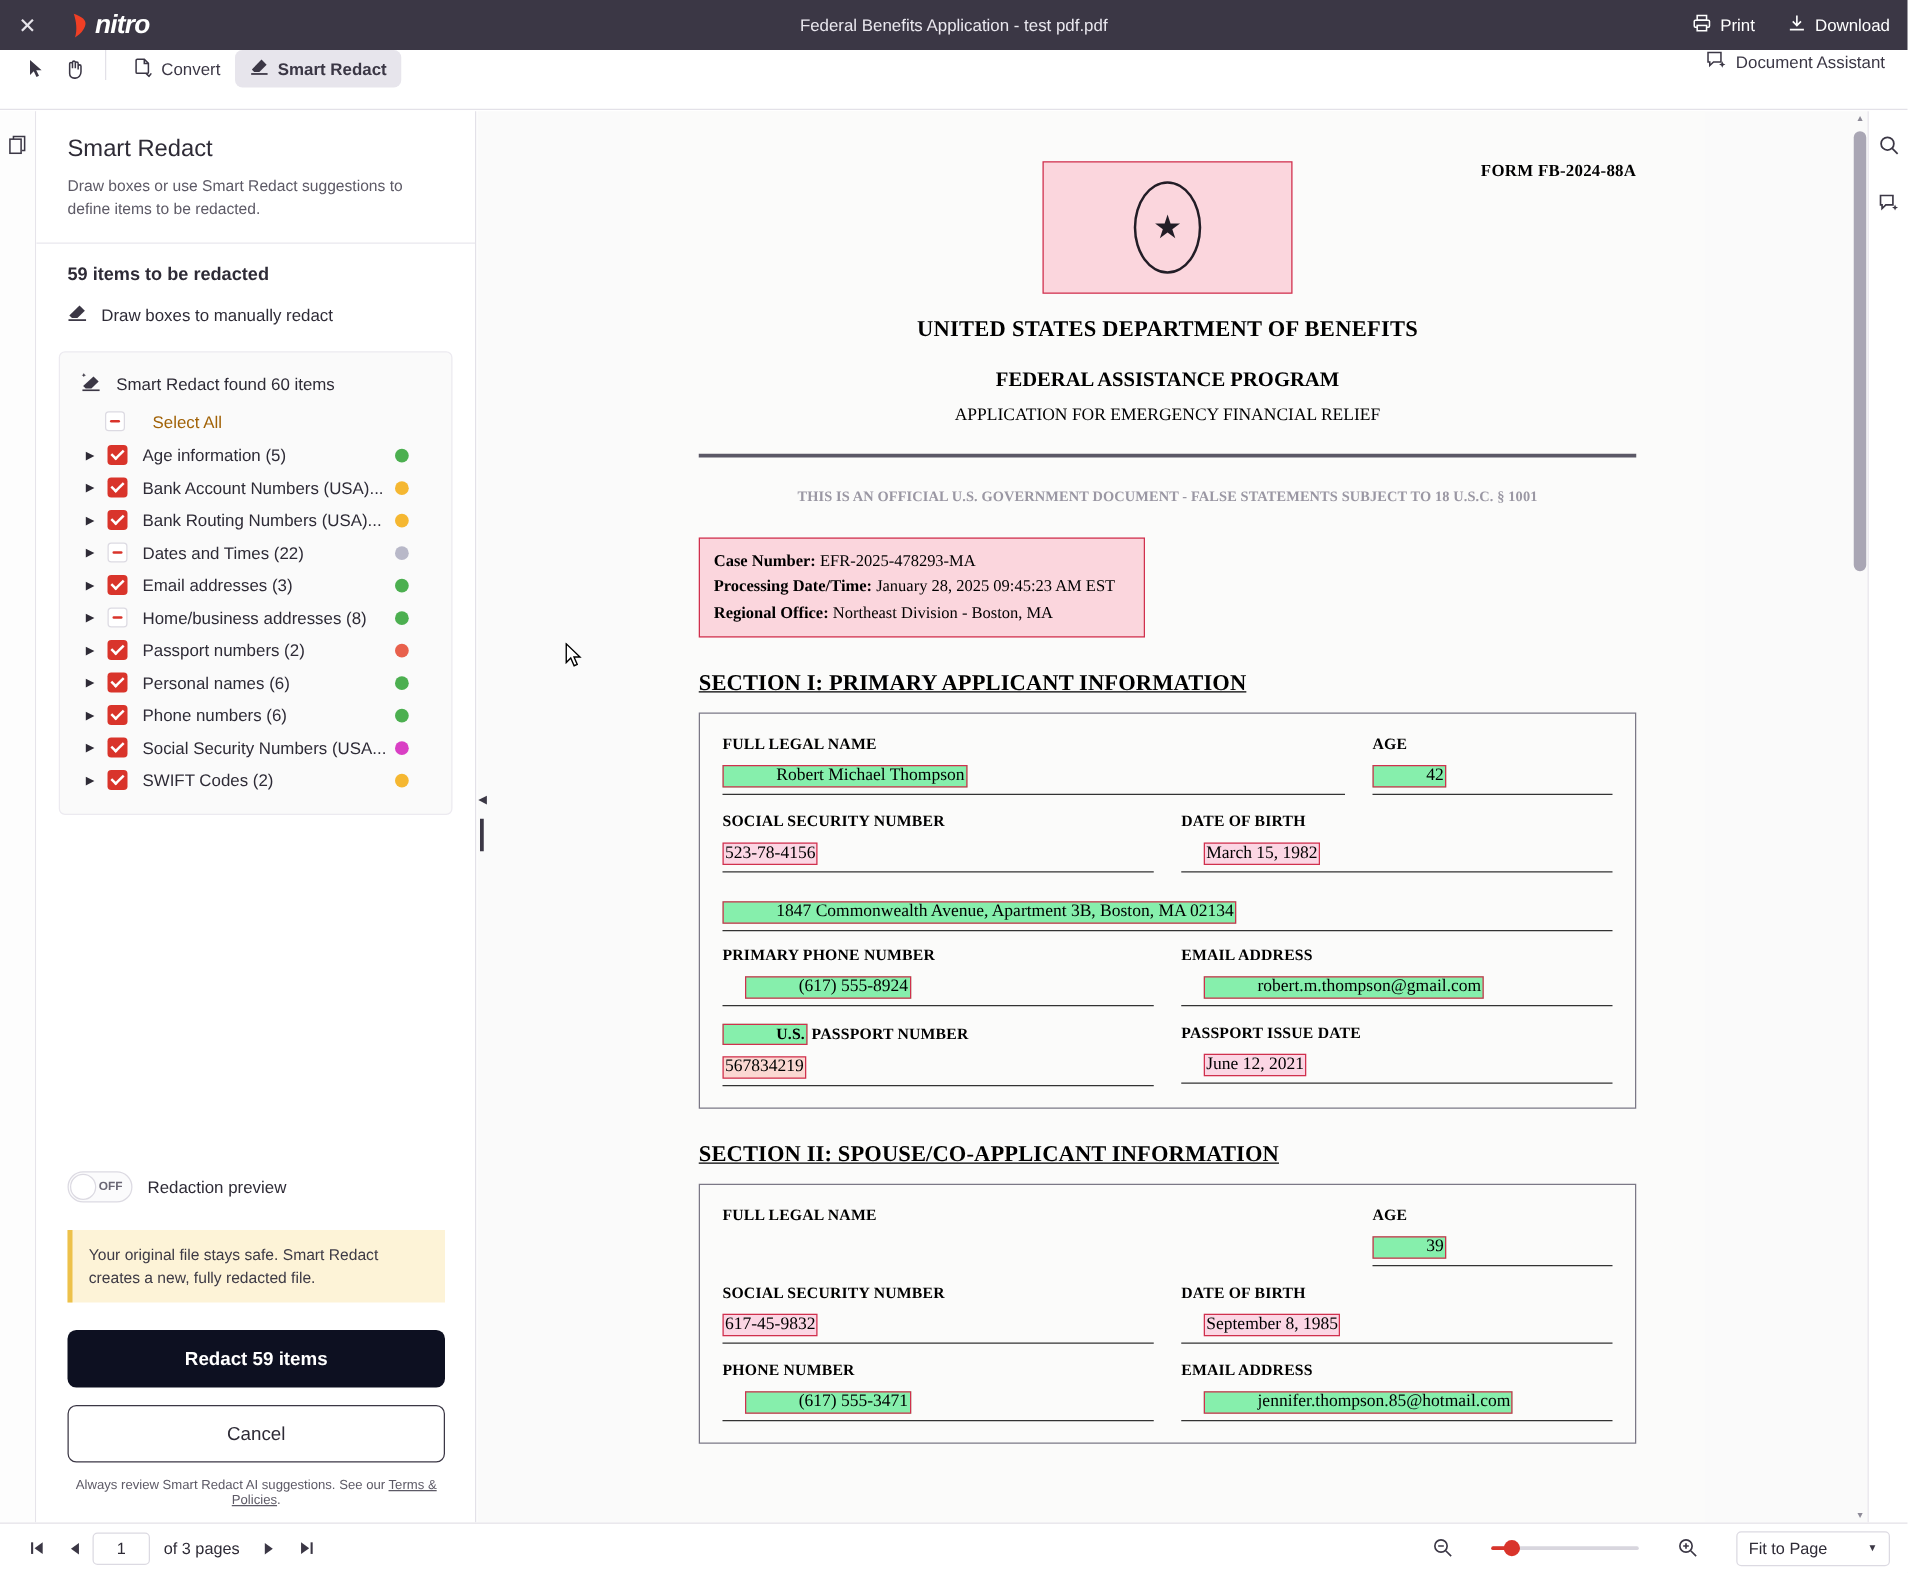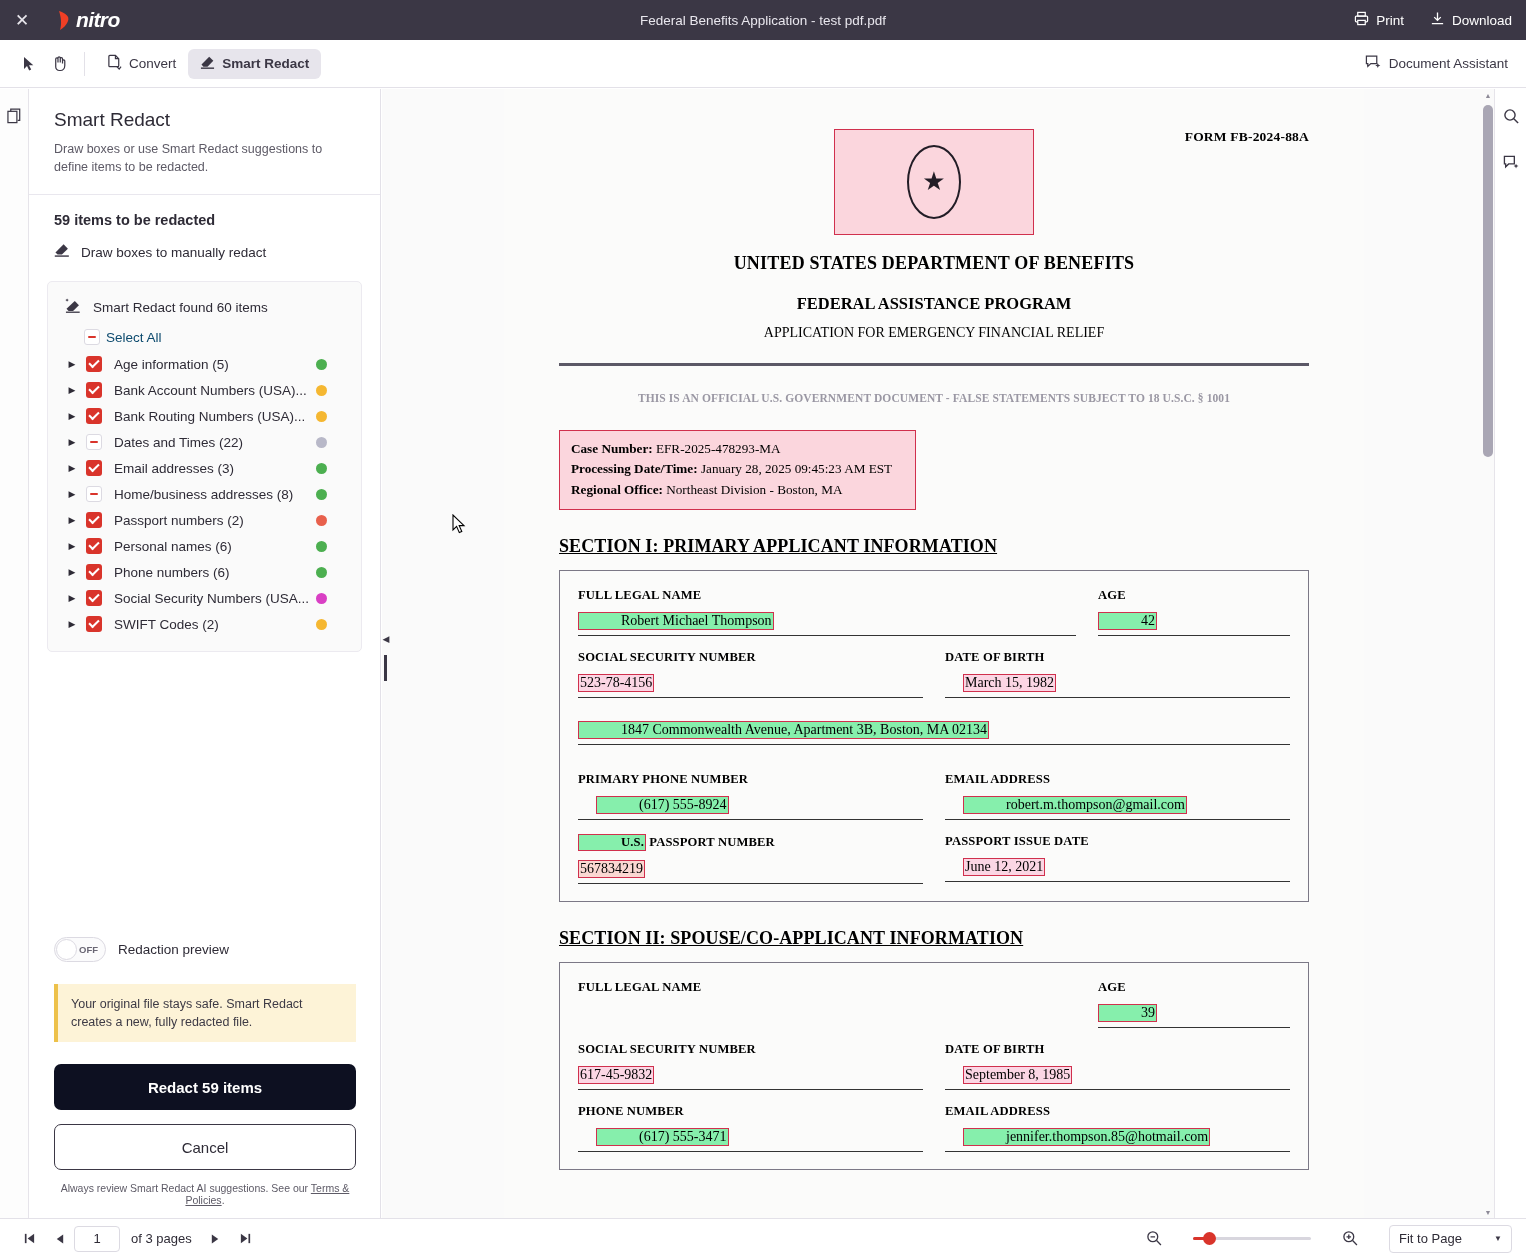--- a/index.html
+++ b/index.html
@@ -37,21 +37,21 @@
   }
   .tb-btn {
     display: flex; align-items: center; gap: 7px; color: #ffffff;
     font-size: 13.5px; cursor: pointer;
   }
 
   
   .toolbar {
     position: absolute; top: 40px; left: 0; width: 1526px; height: 48px;
     background: #ffffff; border-bottom: 1px solid #e3e1e8;
-    display: flex; align-items: center; padding: 0 14px;
+    display: flex; align-items: flex-start; padding: 0 14px;
   }
   .tool-icon {
     width: 30px; height: 30px; display: flex; align-items: center; justify-content: center;
     cursor: pointer; border-radius: 4px; color: #3b3745;
   }
   .tool-sep { width: 1px; height: 24px; background: #e3e1e8; margin: 0 10px; }
   .tool-btn {
     display: flex; align-items: center; gap: 7px; padding: 6px 12px;
     border-radius: 6px; font-size: 13.5px; color: #3b3745; cursor: pointer;
   }
@@ -86,22 +86,22 @@
   }
   .sb-panel {
     margin: 20px 18px 0 18px; background: #fafafa; border: 1px solid #eceaf0;
     border-radius: 5px; padding: 12px 0 14px 0;
   }
   .sb-found {
     display: flex; align-items: center; gap: 11px; padding: 4px 16px 10px 16px;
     font-size: 13.5px; color: #2e2b36;
   }
   .sb-selectall {
-    display: flex; align-items: center; gap: 6px; padding: 2px 16px 6px 30px;
-    font-size: 13.5px; color: #0c4a6e; cursor: pointer;
+    display: flex; align-items: center; gap: 22px; padding: 2px 16px 6px 30px;
+    font-size: 13.5px; color: #a16207; cursor: pointer;
   }
   .cat-row {
     display: flex; align-items: center; padding: 5px 16px 5px 16px; cursor: pointer;
   }
   .cat-arrow {
     width: 16px; display: flex; align-items: center; justify-content: center;
     color: #2e2b36; font-size: 9px;
   }
   .cb {
     width: 16px; height: 16px; border-radius: 3px; flex: 0 0 16px;
@@ -563,21 +563,21 @@
           <div class="fcell">
             <div class="flabel">DATE OF BIRTH</div>
             <div class="fvalue indent"><span class="hl hl-pink">March 15, 1982</span></div>
           </div>
         </div>
         <div class="frow" style="margin-top:14px">
           <div class="fcell wide">
             <div class="fvalue"><span class="hl hl-green">1847 Commonwealth Avenue, Apartment 3B, Boston, MA 02134</span></div>
           </div>
         </div>
-        <div class="frow" style="margin-top:27px">
+        <div class="frow" style="margin-top:12px">
           <div class="fcell">
             <div class="flabel">PRIMARY PHONE NUMBER</div>
             <div class="fvalue indent"><span class="hl hl-green">(617) 555-8924</span></div>
           </div>
           <div class="fcell">
             <div class="flabel">EMAIL ADDRESS</div>
             <div class="fvalue indent"><span class="hl hl-green">robert.m.thompson@gmail.com</span></div>
           </div>
         </div>
         <div class="frow" style="margin-top:14px">

